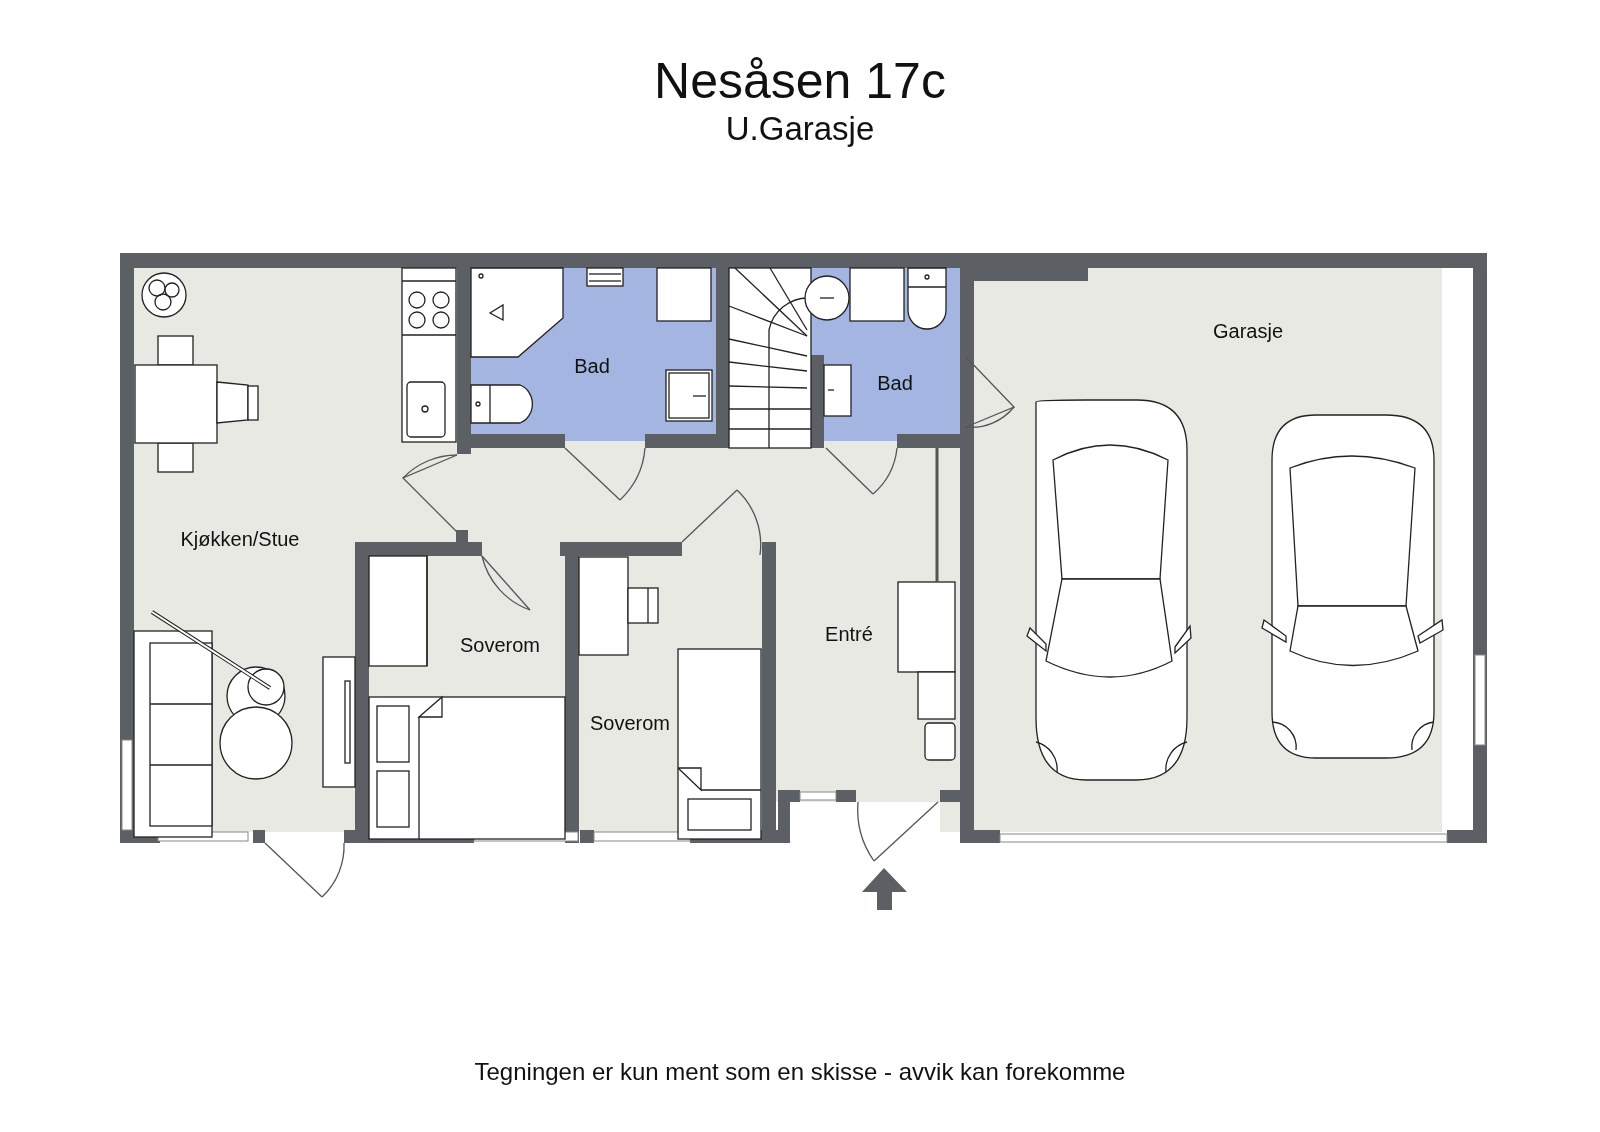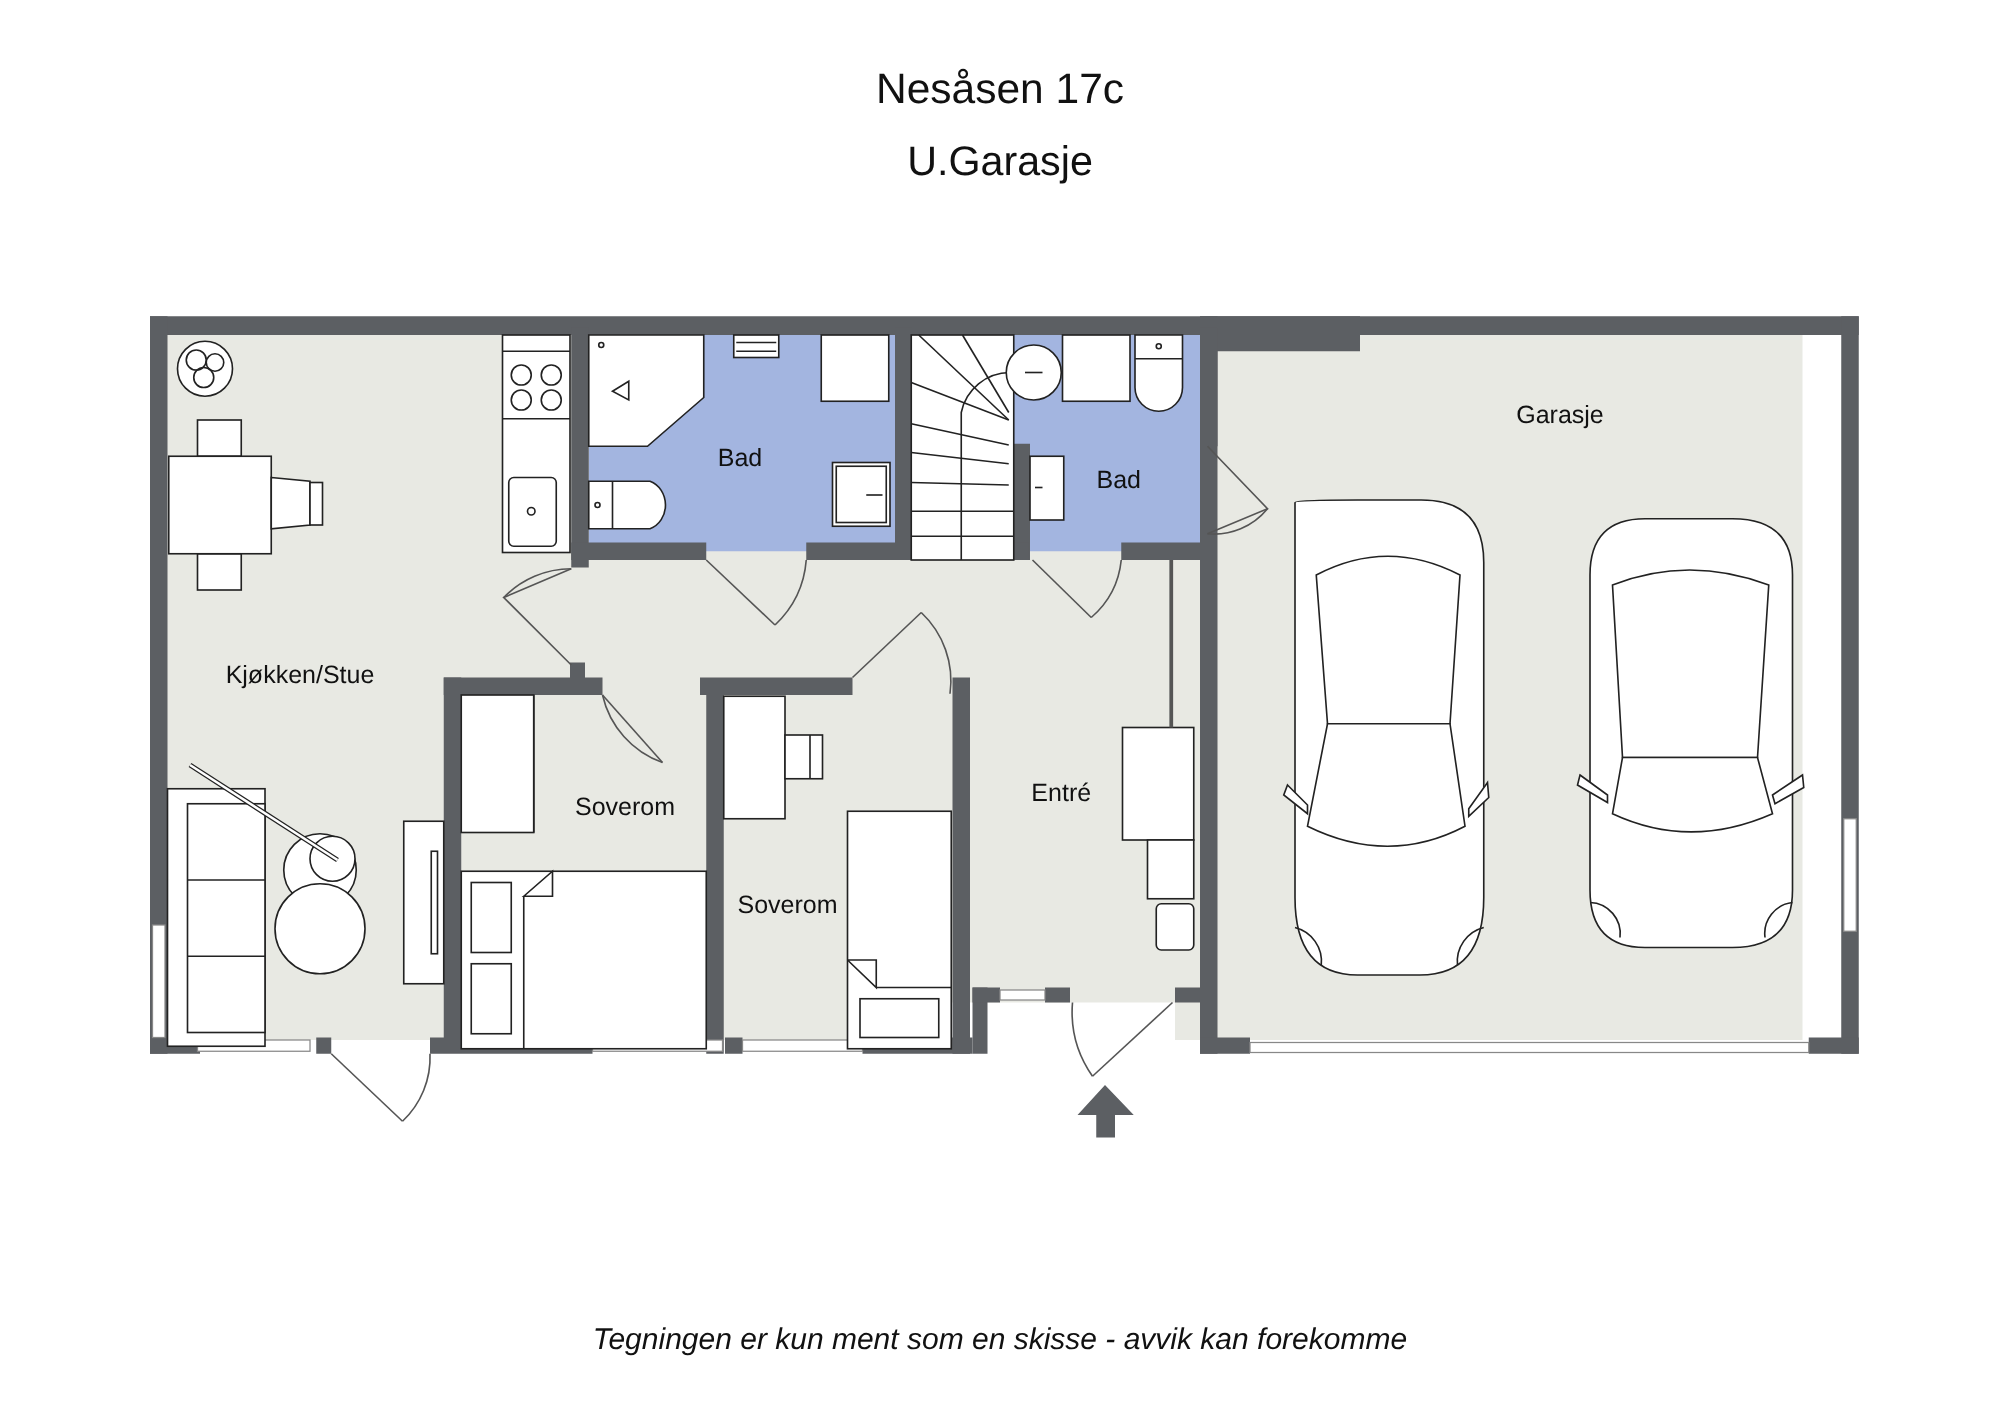--- a/index.html
+++ b/index.html
@@ -1,20 +1,20 @@
 <!DOCTYPE html>
 <html><head>
 <meta charset="utf-8">
 <style>
   html, body { margin: 0; padding: 0; background: #ffffff; }
   body { width: 1600px; height: 1132px; position: relative; overflow: hidden; font-family: "Liberation Sans", sans-serif; }
   .title { position: absolute; left: 0; width: 1600px; text-align: center; color: #111; }
-  #t1 { top: 52px; font-size: 34px; }
+  #t1 { top: 52px; font-size: 50px; }
   #t2 { top: 110px; font-size: 33px; }
-  #footer { position: absolute; top: 1058px; left: 0; width: 1600px; text-align: center; font-size: 24px; color: #111; font-style: italic; }
+  #footer { position: absolute; top: 1058px; left: 0; width: 1600px; text-align: center; font-size: 24px; color: #111; }
   svg#plan { position: absolute; left: 0; top: 0; }
   .lbl { font-family: "Liberation Sans", sans-serif; font-size: 20px; fill: #111; }
 </style>
 </head>
 <body>
 
 <div class="title" id="t1">Nesåsen 17c</div>
 <div class="title" id="t2">U.Garasje</div>
 
 <svg id="plan" width="1600" height="1132" viewBox="0 0 1600 1132">

